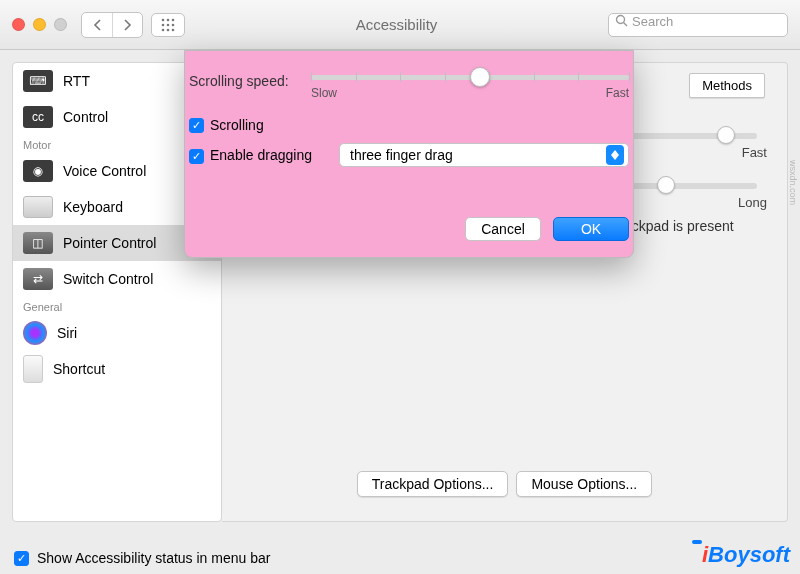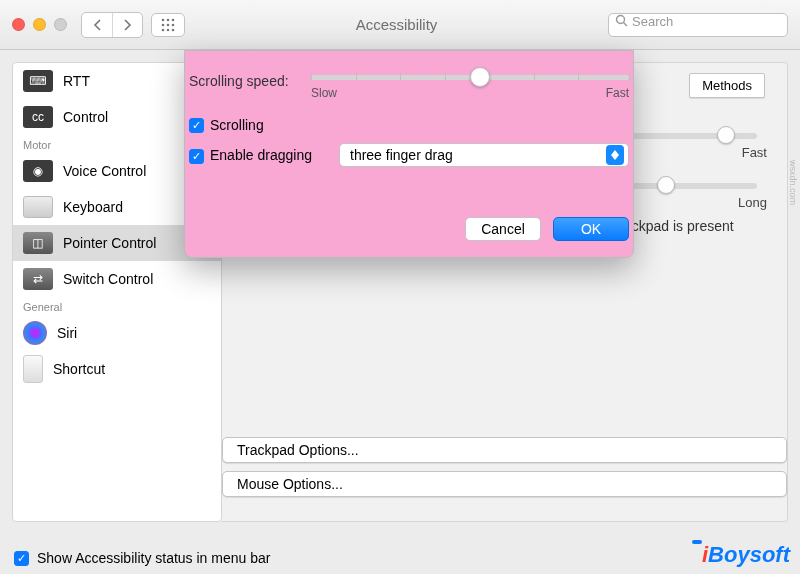--- a/index.html
+++ b/index.html
@@ -35,21 +35,21 @@
 
   .content { flex:1; background:#f1f1f1; border:1px solid #d5d5d5; border-left:0; border-radius:0 4px 4px 0; position:relative; padding:14px;}
   .methods { position:absolute; right:22px; top:10px; background:#fff; border:1px solid #c4c4c4; border-radius:2px; padding:4px 12px; font-size:13px; box-shadow:0 1px 1px rgba(0,0,0,.1);}
   .bgslider { position:absolute; right:30px; height:6px; width:200px; background:#d9d9d9; border-radius:3px;}
   .bgslider.s1{ top:70px;}
   .bgslider.s2{ top:120px;}
   .bgknob{ position:absolute; width:18px; height:18px; background:#fff; border:1px solid #bbb; border-radius:50%; top:-7px; box-shadow:0 1px 2px rgba(0,0,0,.2);}
   .bglbl{ position:absolute; right:20px; font-size:13px; color:#444;}
   .ignore { position:absolute; top:155px; left:70px; right:20px; display:flex; gap:8px; font-size:14px; color:#333; align-items:flex-start;}
   .chk { width:15px; height:15px; border:1px solid #aaa; border-radius:3px; background:#fff; flex-shrink:0; margin-top:2px;}
-  .botbtns{ position:absolute; bottom:24px; left:0; right:0; display:flex; justify-content:center; gap:8px;flex-direction:column;}
+  .botbtns{ position:absolute; bottom:24px; left:0; right:0; display:flex; justify-content:center; gap:8px;}
   .macbtn{ background:#fff; border:1px solid #c4c4c4; border-radius:5px; padding:4px 14px; font-size:14px; box-shadow:0 1px 1px rgba(0,0,0,.1);}
 
   
   .footer{ position:absolute; bottom:8px; left:14px; display:flex; align-items:center; gap:8px; font-size:14px;}
   .chk.on{ background:#0a7bff; border-color:#0a7bff; display:flex; align-items:center; justify-content:center; color:#fff; font-size:11px;}
 
   
   .sheet { position:absolute; top:50px; left:184px; width:450px; background:#f9a8d4; border:1px solid #bbb; border-radius:0 0 8px 8px; box-shadow:0 12px 32px rgba(0,0,0,.3); padding:18px 4px 16px; z-index:50;}
   .sliderrow{ display:flex; align-items:flex-start; gap:12px; margin-bottom:16px;}
   .sliderlbl{ font-size:14px; color:#333; width:110px; padding-top:4px;}

